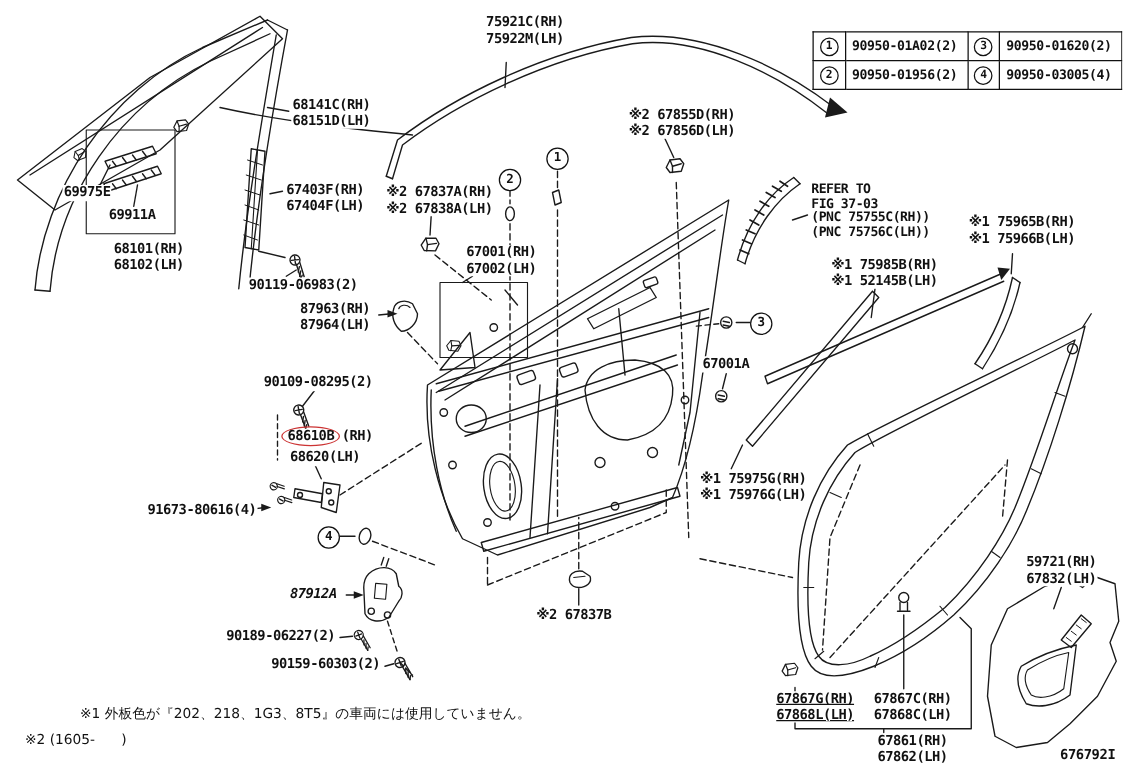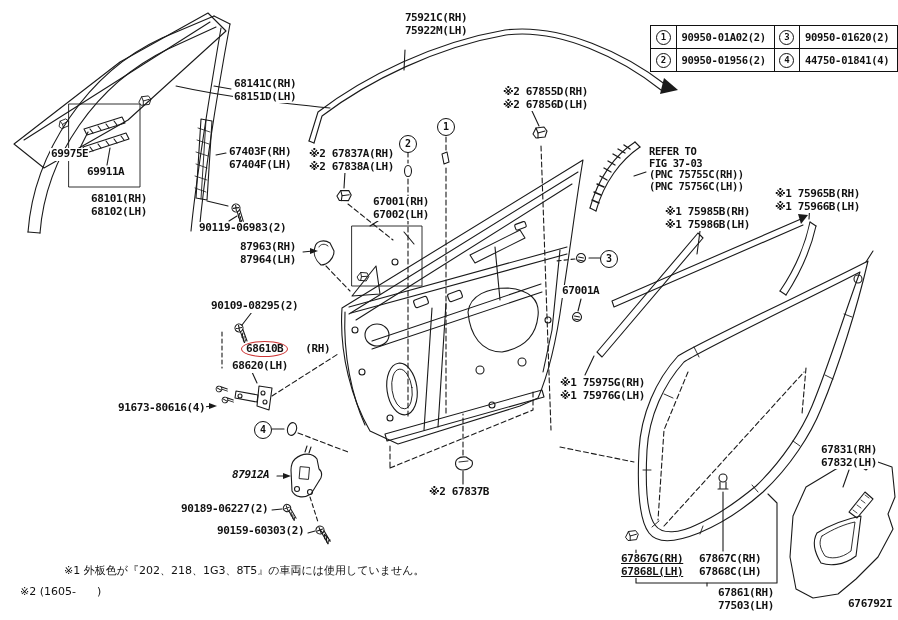--- a/index.html
+++ b/index.html
@@ -1,24 +1,24 @@
 <!DOCTYPE html>
 <html><head>
 <meta charset="utf-8">
 <style>
   html,body{margin:0;padding:0;background:#fff;}
   .stage{position:relative;width:898px;height:620px;background:#fff;overflow:hidden;
          font-family:"DejaVu Sans Mono","DejaVu Sans",monospace;color:#111;}
   .art{position:absolute;left:0;top:0;z-index:0;}
   .lbl{position:absolute;z-index:2;font-weight:bold;font-size:11px;line-height:12.5px;
        letter-spacing:-0.4px;white-space:nowrap;background:#fff;padding:0 1px;}
-  .lbl.center{transform:translateX(-50%);text-align:left;margin-left:16px;}
+  .lbl.center{transform:translateX(-50%);text-align:left;}
   .lbl.small{font-size:10.5px;line-height:11.5px;}
   .lbl span{display:block;}
-  .inline-line span{display:inline;margin-left:16px;}
+  .inline-line span{display:inline;}
   .oval-red{display:inline-block;border:1.6px solid #cc3333;border-radius:50%;
             padding:0 4px 1px 4px;margin-right:1px;}
   .callout{position:absolute;z-index:2;width:16px;height:16px;border:1.5px solid #111;
            border-radius:50%;background:#fff;font-weight:bold;font-size:10px;line-height:16px;
            text-align:center;}
   .note{position:absolute;z-index:2;font-family:"DejaVu Sans",sans-serif;font-size:11px;
         line-height:14px;white-space:pre;}
   .fastener-table{position:absolute;z-index:2;left:650px;top:25px;border-collapse:collapse;
         background:#fff;}
   .fastener-table td{border:1.3px solid #111;font-weight:bold;font-size:10.5px;
@@ -278,21 +278,21 @@
       <td class="numcell">
         <span class="tblnum">3</span></td>
       <td class="partcell">90950-01620(2)</td>
     </tr>
     <tr>
       <td class="numcell">
         <span class="tblnum">2</span></td>
       <td class="partcell">90950-01956(2)</td>
       <td class="numcell">
         <span class="tblnum">4</span></td>
-      <td class="partcell">44750-01841(4)</td>
+      <td class="partcell">90950-03005(4)</td>
     </tr>
   </tbody>
     </table>
 
   <div class="callout" style="left:437px;top:118px;">1</div>
   <div class="callout" style="left:399px;top:135px;">2</div>
   <div class="callout" style="left:600px;top:250px;">3</div>
   <div class="callout" style="left:254px;top:421px;">4</div>
 
   <div class="lbl center" style="left:420px;top:12px;">
@@ -328,27 +328,27 @@
   <div class="lbl" style="left:502px;top:86px;">
     <span>※2 67855D(RH)</span>
     <span>※2 67856D(LH)</span>
   </div>
   <div class="lbl small" style="left:648px;top:146px;">
     <span>REFER TO</span>
     <span>FIG 37-03</span>
     <span>(PNC 75755C(RH))</span>
     <span>(PNC 75756C(LH))</span>
   </div>
-  <div class="lbl" style="left:774px;top:188px;">
+  <div class="lbl" style="left:774px;top:172px;">
     <span>※1 75965B(RH)</span>
     <span>※1 75966B(LH)</span>
   </div>
   <div class="lbl" style="left:664px;top:206px;">
     <span>※1 75985B(RH)</span>
-    <span>※1 75986B(LH)</span>
+    <span>※1 52145B(LH)</span>
   </div>
   <div class="lbl" style="left:198px;top:222px;">
     <span>90119-06983(2)</span>
   </div>
   <div class="lbl" style="left:239px;top:241px;">
     <span>87963(RH)</span>
     <span>87964(LH)</span>
   </div>
   <div class="lbl" style="left:210px;top:300px;">
     <span>90109-08295(2)</span>
@@ -375,33 +375,33 @@
   <div class="lbl" style="left:180px;top:503px;">
     <span>90189-06227(2)</span>
   </div>
   <div class="lbl" style="left:216px;top:525px;">
     <span>90159-60303(2)</span>
   </div>
   <div class="lbl" style="left:428px;top:486px;">
     <span>※2 67837B</span>
   </div>
   <div class="lbl" style="left:820px;top:444px;">
-    <span>67831(RH)</span>
+    <span>59721(RH)</span>
     <span>67832(LH)</span>
   </div>
   <div class="lbl" style="left:620px;top:553px;text-decoration:underline;">
     <span>67867G(RH)</span>
     <span>67868L(LH)</span>
   </div>
   <div class="lbl" style="left:698px;top:553px;">
     <span>67867C(RH)</span>
     <span>67868C(LH)</span>
   </div>
   <div class="lbl center" style="left:730px;top:587px;">
     <span>67861(RH)</span>
-    <span>77503(LH)</span>
+    <span>67862(LH)</span>
   </div>
 
   <div class="note" style="left:20px;top:564px;margin-left:44px;">※1 外板色が『202、218、1G3、8T5』の車両には使用していません。</div>
   <div class="note" style="left:20px;top:585px;">※2 (1605-      )</div>
   <div class="figcode" style="left:848px;top:597px;">676792I</div>
 
 </div>
 
 </body></html>

